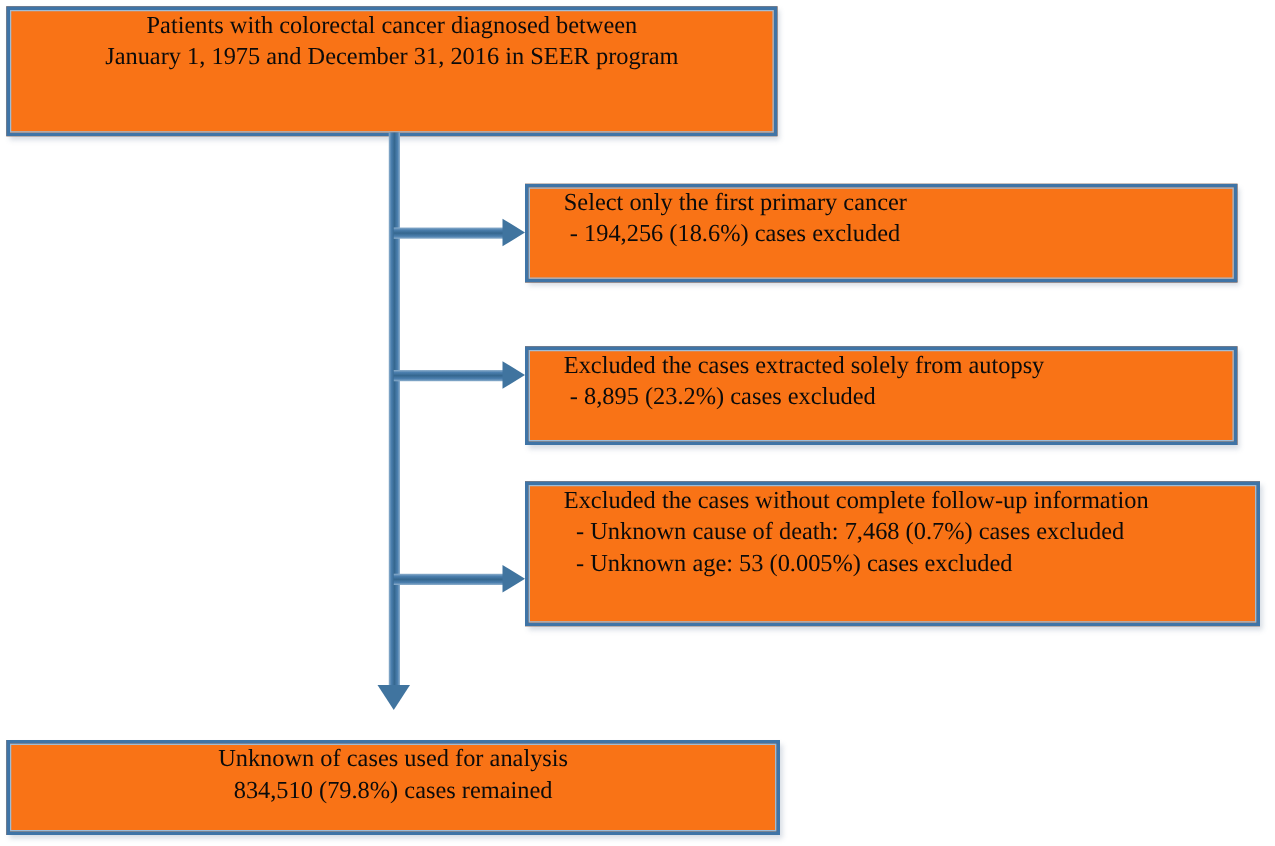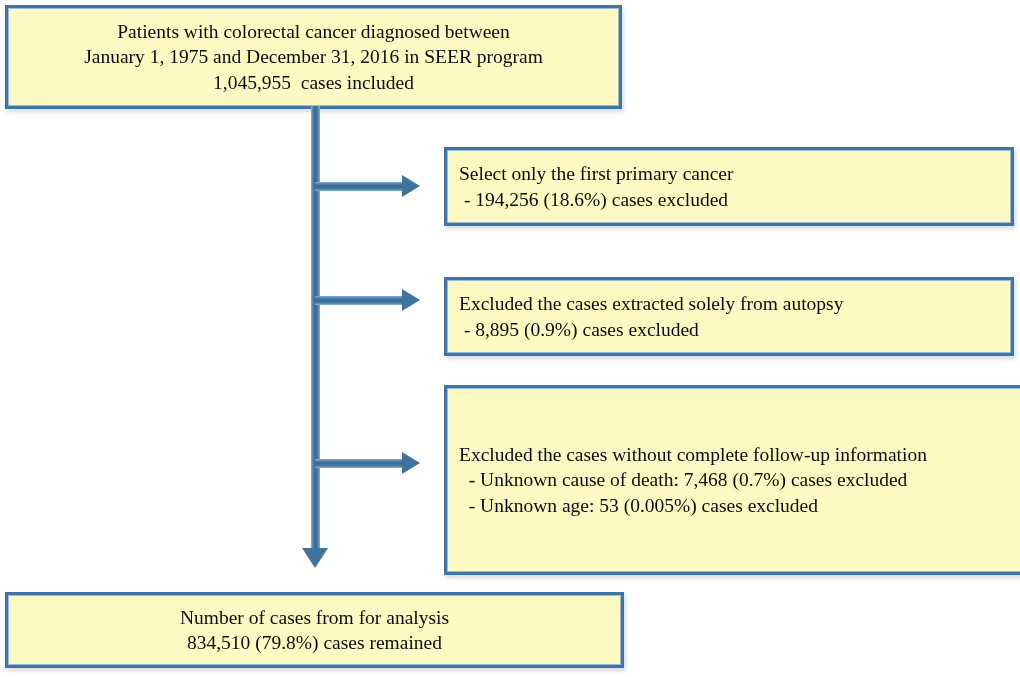--- a/index.html
+++ b/index.html
@@ -13,44 +13,44 @@
     height: 677px;
     background: #ffffff;
     font-family: "Liberation Serif", "DejaVu Serif", serif;
     overflow: hidden;
   }
 
   
   .box {
     position: absolute;
     box-sizing: border-box;
-    background: #fef9c3;
+    background: #f97316;
     border: 3px solid #3f74a6;
     outline: 1px solid #9fbcd6;
     outline-offset: -4px;
     box-shadow: 2px 3px 4px rgba(120,140,165,0.30);
     display: flex;
     flex-direction: column;
-    justify-content: center;
+    justify-content: flex-start;
   }
   .box .line {
     font-size: 19.5px;
     line-height: 1.30;
     color: #0b0b0b;
     white-space: pre;
   }
   .box.center .line { text-align: center; }
-  .box.left { padding-left: 12px; margin-left: 24px; }
+  .box.left { padding-left: 28px; }
   .box.left .line { text-align: left; }
 
   
   #box-top     { left: 5px;   top: 5px;   width: 617px; height: 104px; }
   #box-ex1     { left: 420px; top: 147px; width: 570px; height: 79px;  }
   #box-ex2     { left: 420px; top: 277px; width: 570px; height: 79px;  }
-  #box-ex3     { left: 420px; top: 385px; width: 588px; height: 190px; }
+  #box-ex3     { left: 420px; top: 385px; width: 588px; height: 116px; }
   #box-bottom  { left: 5px;   top: 592px; width: 619px; height: 76px;  }
 
   
   .conn { position: absolute; }
 
   
   .vline {
     width: 9px;
     background: linear-gradient(to right,
         #8fb0cd 0%, #4b7fae 22%, #35678f 50%, #4b7fae 78%, #8fb0cd 100%);
@@ -85,21 +85,20 @@
   #trunk-head { position: absolute; left: 302px; top: 548px; }
 </style>
 </head>
 <body>
 
 <div id="canvas">
 
   <div class="box center" id="box-top">
     <div class="line">Patients with colorectal cancer diagnosed between</div>
     <div class="line">January 1, 1975 and December 31, 2016 in SEER program</div>
-    <div class="line">1,045,955  cases included</div>
   </div>
 
   <div class="conn vline" id="trunk"></div>
 
   <div class="conn hline" id="br1-line"></div>
   <div class="arrow-right" id="br1-head"></div>
 
   <div class="conn hline" id="br2-line"></div>
   <div class="arrow-right" id="br2-head"></div>
 
@@ -108,27 +107,27 @@
 
   <div class="arrow-down" id="trunk-head"></div>
 
   <div class="box left" id="box-ex1">
     <div class="line">Select only the first primary cancer</div>
     <div class="line"> - 194,256 (18.6%) cases excluded</div>
   </div>
 
   <div class="box left" id="box-ex2">
     <div class="line">Excluded the cases extracted solely from autopsy</div>
-    <div class="line"> - 8,895 (0.9%) cases excluded</div>
+    <div class="line"> - 8,895 (23.2%) cases excluded</div>
   </div>
 
   <div class="box left" id="box-ex3">
     <div class="line">Excluded the cases without complete follow-up information</div>
     <div class="line">  - Unknown cause of death: 7,468 (0.7%) cases excluded</div>
     <div class="line">  - Unknown age: 53 (0.005%) cases excluded</div>
   </div>
 
   <div class="box center" id="box-bottom">
-    <div class="line">Number of cases from for analysis</div>
+    <div class="line">Unknown of cases used for analysis</div>
     <div class="line">834,510 (79.8%) cases remained</div>
   </div>
 
 </div>
 
 </body></html>

